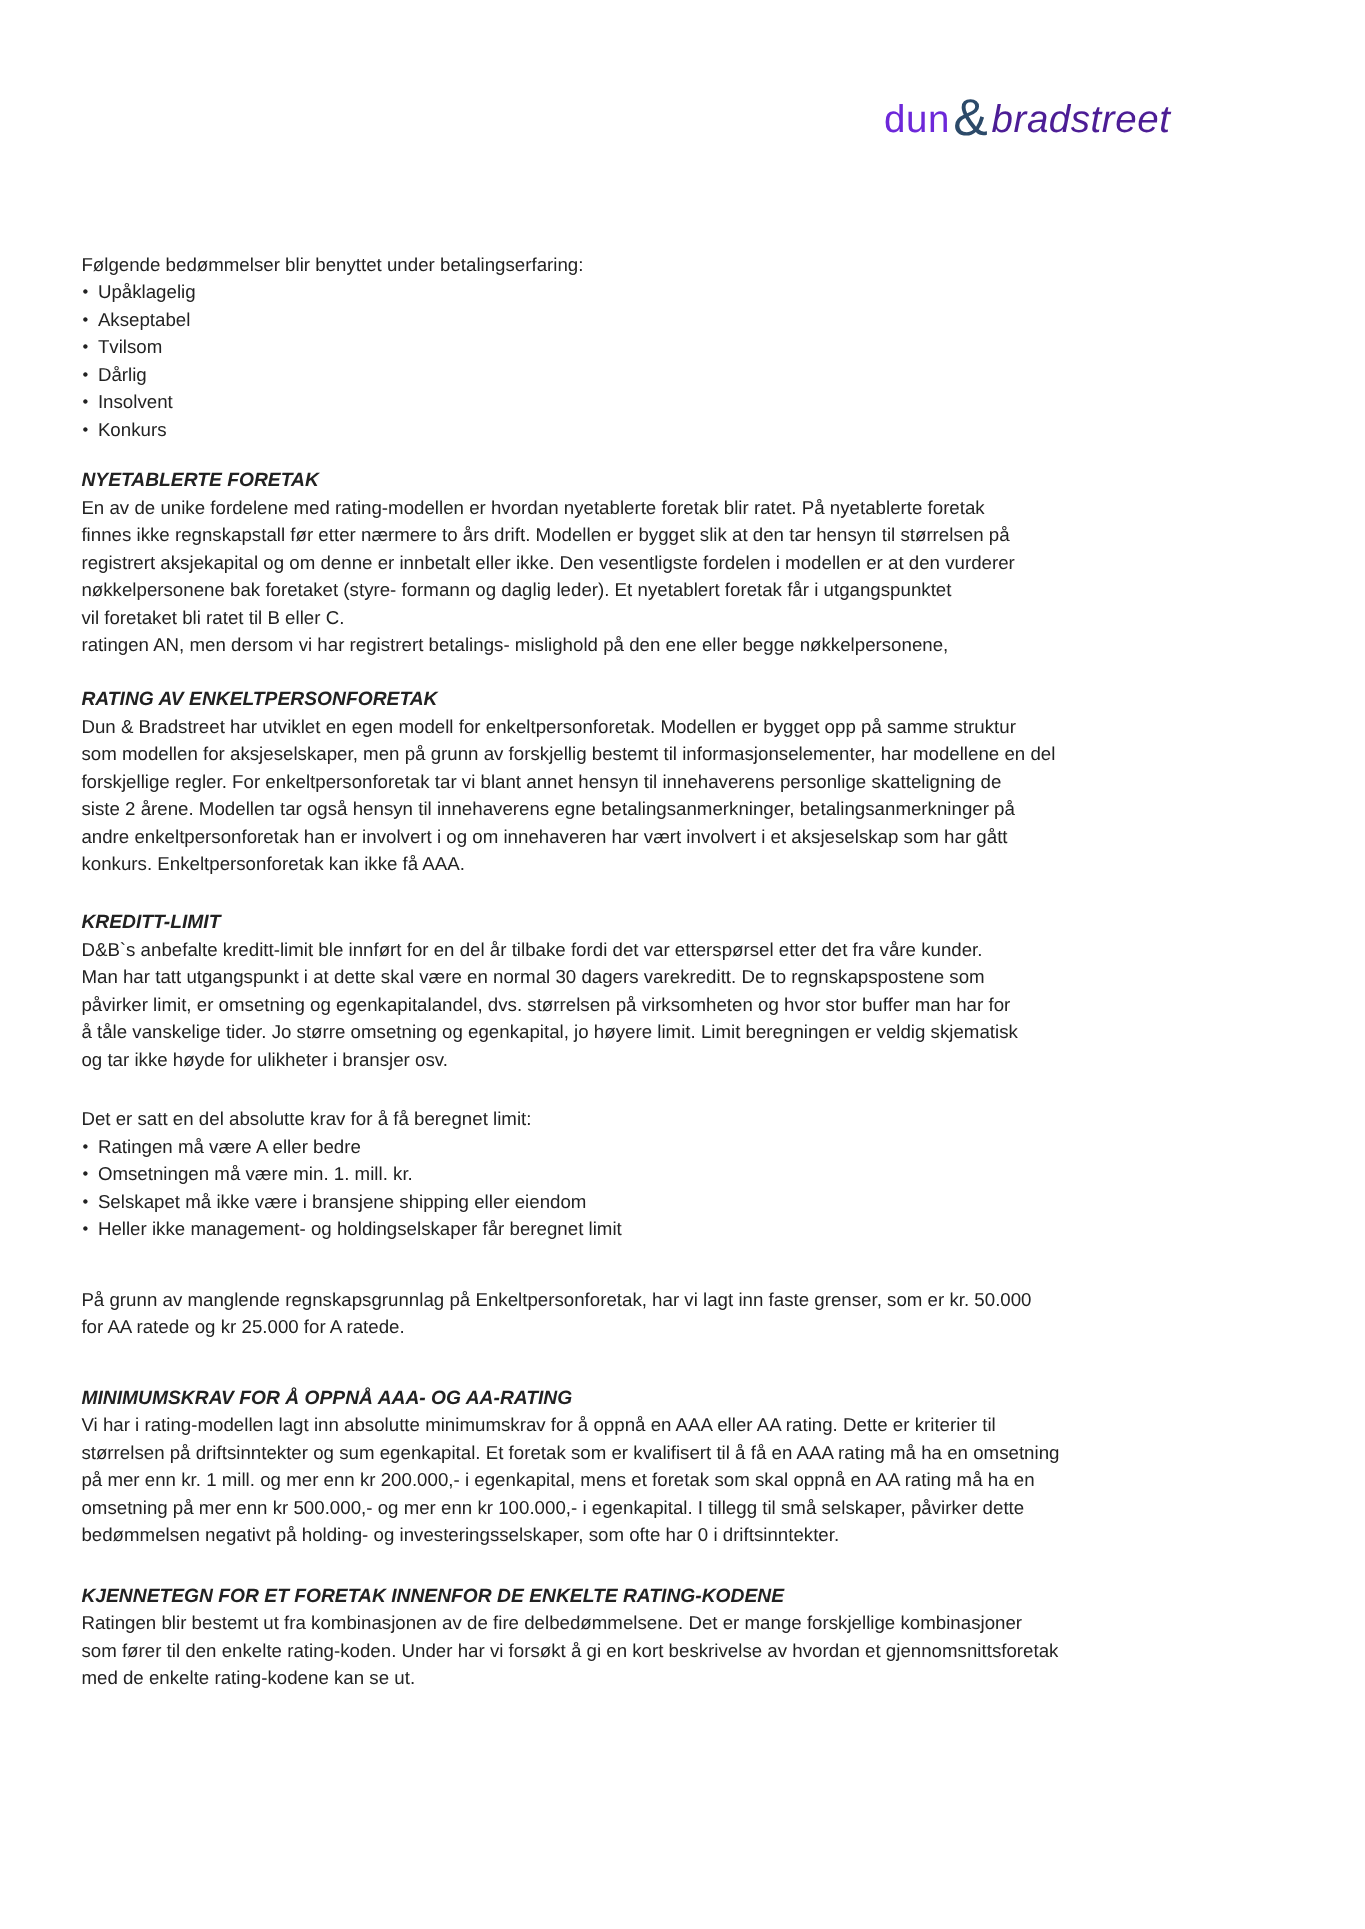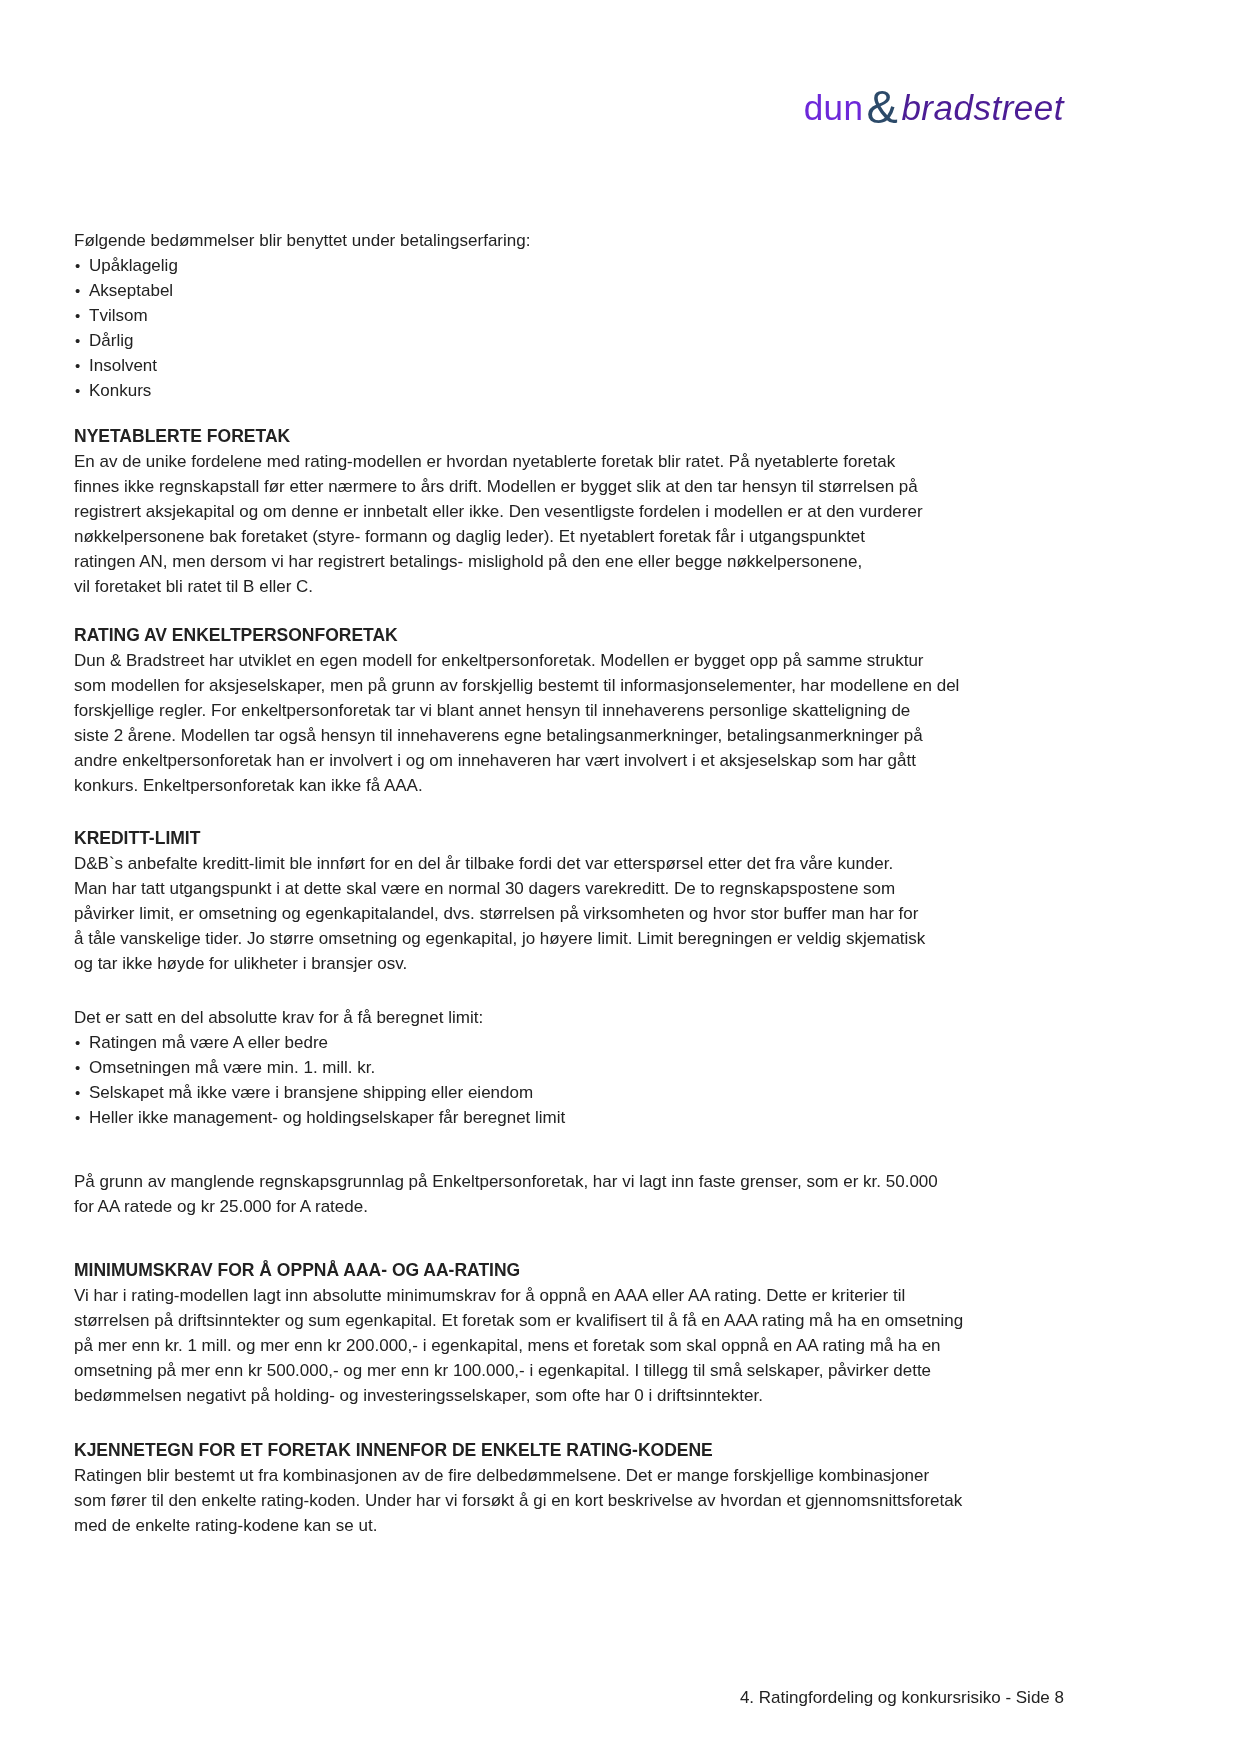--- a/index.html
+++ b/index.html
@@ -27,21 +27,21 @@
 
   
   .content {
     position: absolute;
     left: 74px; top: 228px;
     width: 990px;
     font-size: 17px;
     line-height: 25px;
   }
   .line { height: 25px; white-space: nowrap; }
-  .heading { height: 25px; white-space: nowrap; font-weight: bold; font-size: 17.5px; }
+  .heading { height: 25px; white-space: nowrap; font-weight: bold; font-size: 17.5px; font-style: italic; }
   .bullet { position: relative; padding-left: 15px; height: 25px; white-space: nowrap; }
   .bullet .dot {
     position: absolute; left: 1px; top: 0;
     font-size: 15px;
   }
   .mt-21 { margin-top: 21px; }
   .mt-24 { margin-top: 24px; }
   .mt-25 { margin-top: 39px; }
   .mt-28 { margin-top: 28px; }
   .mt-29 { margin-top: 29px; }
@@ -97,22 +97,22 @@
         <span>Konkurs</span>
       </div>
     </div>
 
     <div class="heading mt-21">NYETABLERTE FORETAK</div>
     <div>
       <div class="line">En av de unike fordelene med rating-modellen er hvordan nyetablerte foretak blir ratet. På nyetablerte foretak</div>
       <div class="line">finnes ikke regnskapstall før etter nærmere to års drift. Modellen er bygget slik at den tar hensyn til størrelsen på</div>
       <div class="line">registrert aksjekapital og om denne er innbetalt eller ikke. Den vesentligste fordelen i modellen er at den vurderer</div>
       <div class="line">nøkkelpersonene bak foretaket (styre- formann og daglig leder). Et nyetablert foretak får i utgangspunktet</div>
+      <div class="line">vil foretaket bli ratet til B eller C.</div>
       <div class="line">ratingen AN, men dersom vi har registrert betalings- mislighold på den ene eller begge nøkkelpersonene,</div>
-      <div class="line">vil foretaket bli ratet til B eller C.</div>
     </div>
 
     <div class="heading mt-24">RATING AV ENKELTPERSONFORETAK</div>
     <div>
       <div class="line">Dun &amp; Bradstreet har utviklet en egen modell for enkeltpersonforetak. Modellen er bygget opp på samme struktur</div>
       <div class="line">som modellen for aksjeselskaper, men på grunn av forskjellig bestemt til informasjonselementer, har modellene en del</div>
       <div class="line">forskjellige regler. For enkeltpersonforetak tar vi blant annet hensyn til innehaverens personlige skatteligning de</div>
       <div class="line">siste 2 årene. Modellen tar også hensyn til innehaverens egne betalingsanmerkninger, betalingsanmerkninger på</div>
       <div class="line">andre enkeltpersonforetak han er involvert i og om innehaveren har vært involvert i et aksjeselskap som har gått</div>
       <div class="line">konkurs. Enkeltpersonforetak kan ikke få AAA.</div>
@@ -163,15 +163,14 @@
 
     <div class="heading mt-30">KJENNETEGN FOR ET FORETAK INNENFOR DE ENKELTE RATING-KODENE</div>
     <div>
       <div class="line">Ratingen blir bestemt ut fra kombinasjonen av de fire delbedømmelsene. Det er mange forskjellige kombinasjoner</div>
       <div class="line">som fører til den enkelte rating-koden. Under har vi forsøkt å gi en kort beskrivelse av hvordan et gjennomsnittsforetak</div>
       <div class="line">med de enkelte rating-kodene kan se ut.</div>
     </div>
 
   </div>
 
-  <div class="footer">4. Ratingfordeling og konkursrisiko - Side 8</div>
 
 </div>
 
 </body></html>

